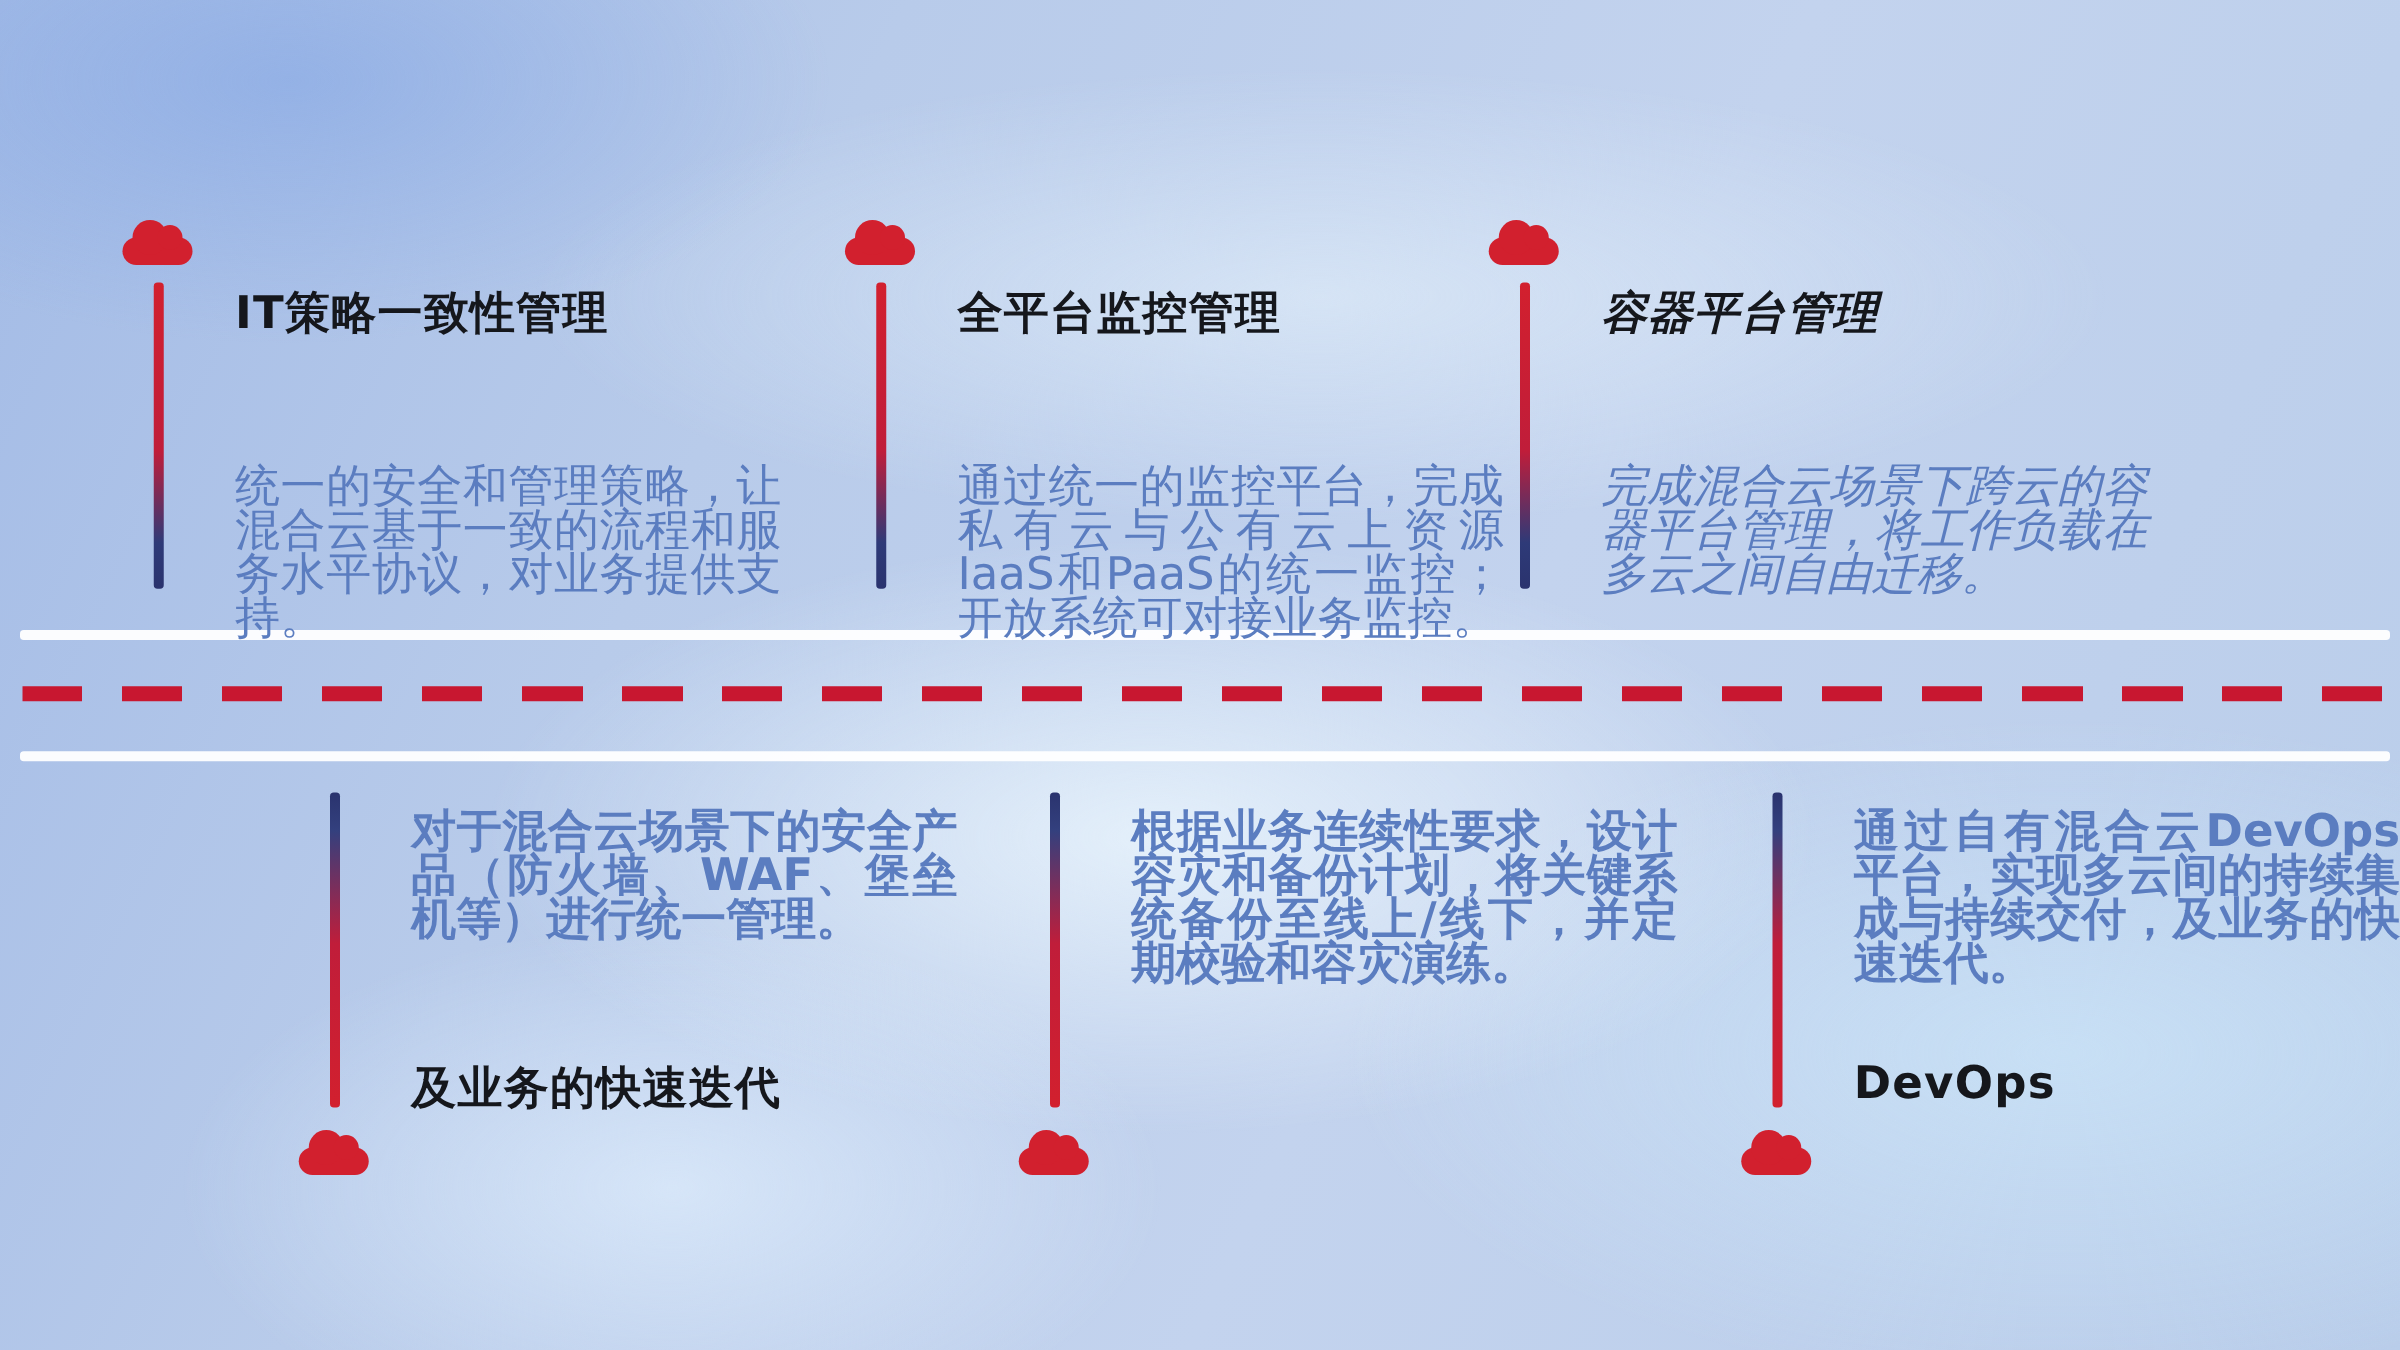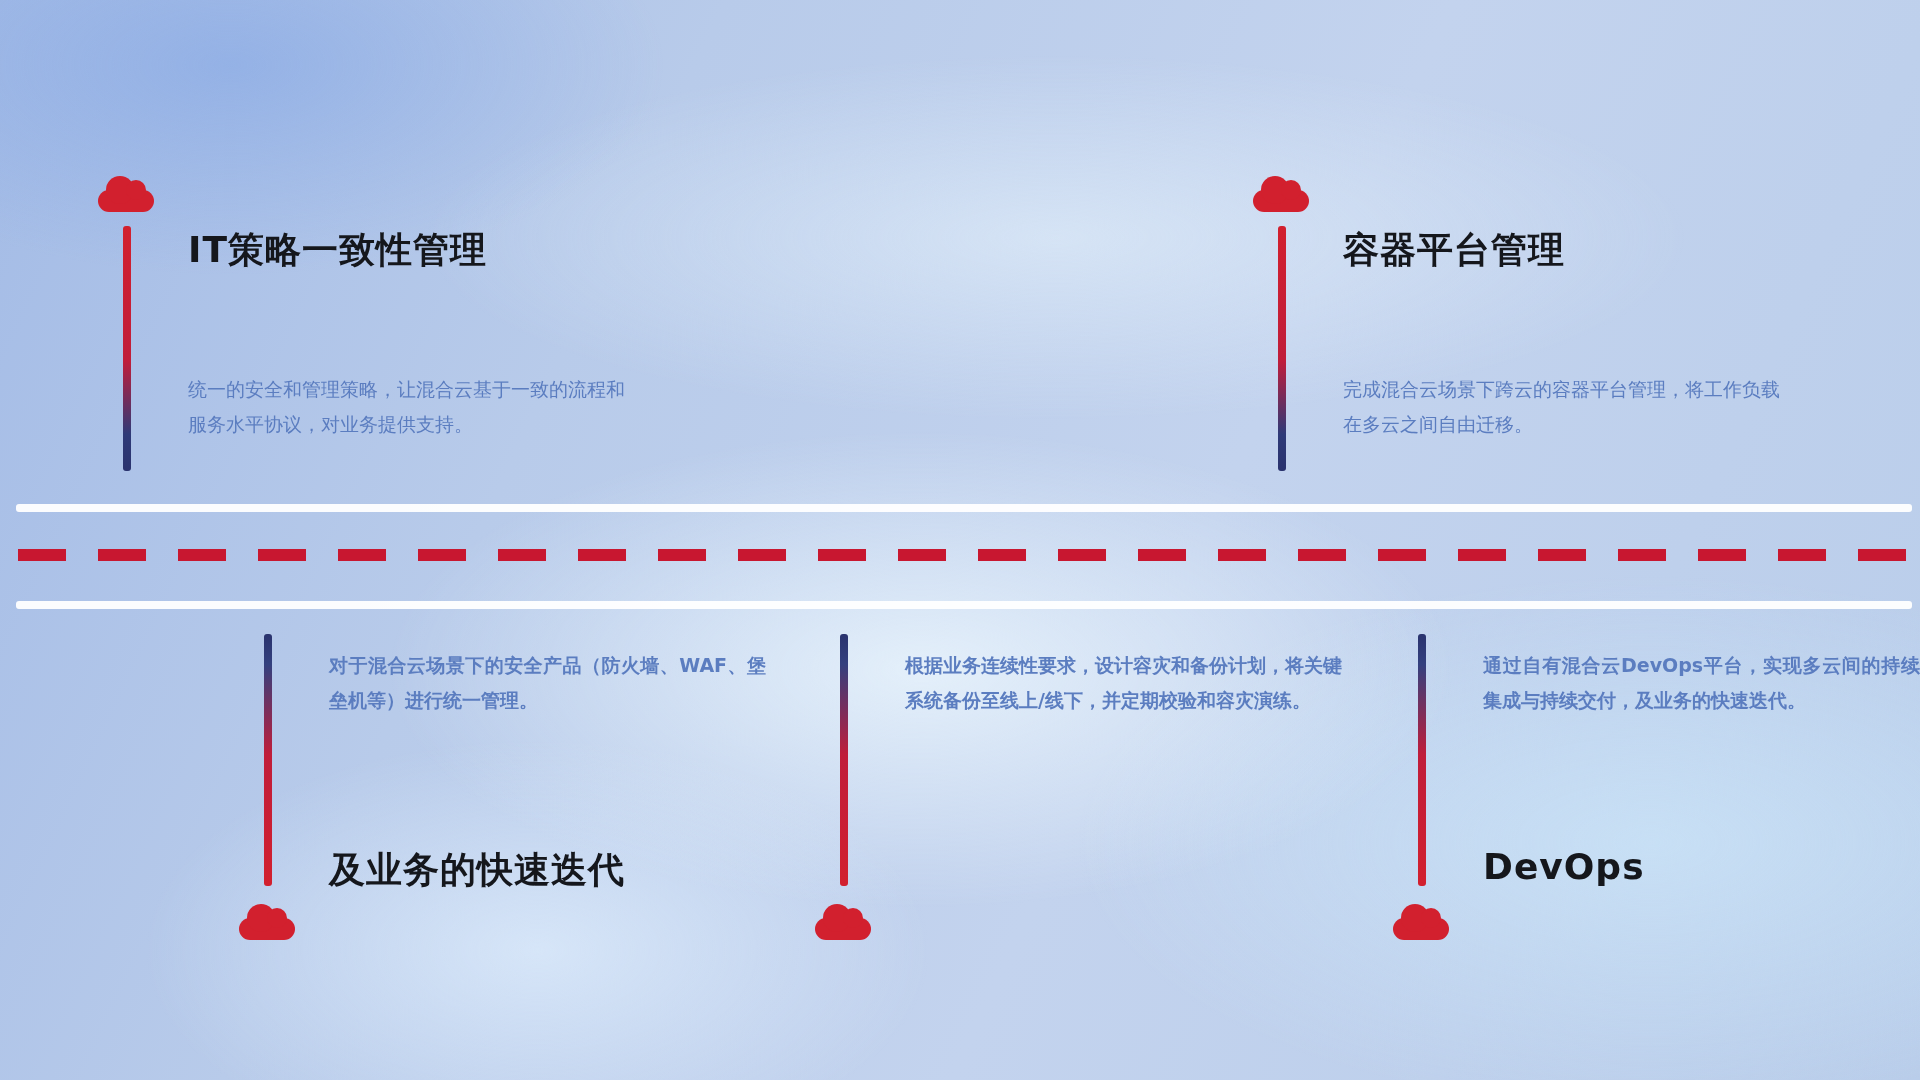--- a/index.html
+++ b/index.html
@@ -59,46 +59,52 @@
   .item h2{
     position:absolute;left:86px;
     font-size:36px;font-weight:700;color:var(--title-text);
     letter-spacing:1px;white-space:nowrap;
   }
   .titem h2{top:48px;}
   .bitem h2{top:208px;}
 
   .item p{
     position:absolute;left:86px;width:445px;
-    font-size:19px;line-height:35px;color:var(--desc-text);
+    font-size:36px;line-height:35px;color:var(--desc-text);
     text-align:justify;
   }
   .titem p{top:194px;}
   .bitem p{top:10px;font-weight:bold;}
 
   
-  #t1{left:94px;}  #t2{left:672px;}  #t3{left:1249px;}
+  #t1{left:94px;}  #t2{left:672px;}  #t3{left:1187px;font-style:italic;}
   #b1{left:235px;} #b2{left:811px;}  #b3{left:1389px;}
 </style>
 </head>
 <body>
 
 <div class="canvas">
 
   <div class="divider-line top"></div>
   <div class="divider-dashed"></div>
   <div class="divider-line bottom"></div>
 
   <div class="item titem" id="t1">
     <div class="cloud"></div>
     <div class="vline"></div>
     <h2>IT策略一致性管理</h2>
     <p>统一的安全和管理策略，让混合云基于一致的流程和服务水平协议，对业务提供支持。</p>
   </div>
 
+  <div class="item titem" id="t2">
+    <div class="cloud"></div>
+    <div class="vline"></div>
+    <h2>全平台监控管理</h2>
+    <p>通过统一的监控平台，完成私有云与公有云上资源IaaS和PaaS的统一监控；开放系统可对接业务监控。</p>
+  </div>
 
   <div class="item titem" id="t3">
     <div class="cloud"></div>
     <div class="vline"></div>
     <h2>容器平台管理</h2>
     <p>完成混合云场景下跨云的容器平台管理，将工作负载在多云之间自由迁移。</p>
   </div>
 
   <div class="item bitem" id="b1">
     <div class="vline"></div>

